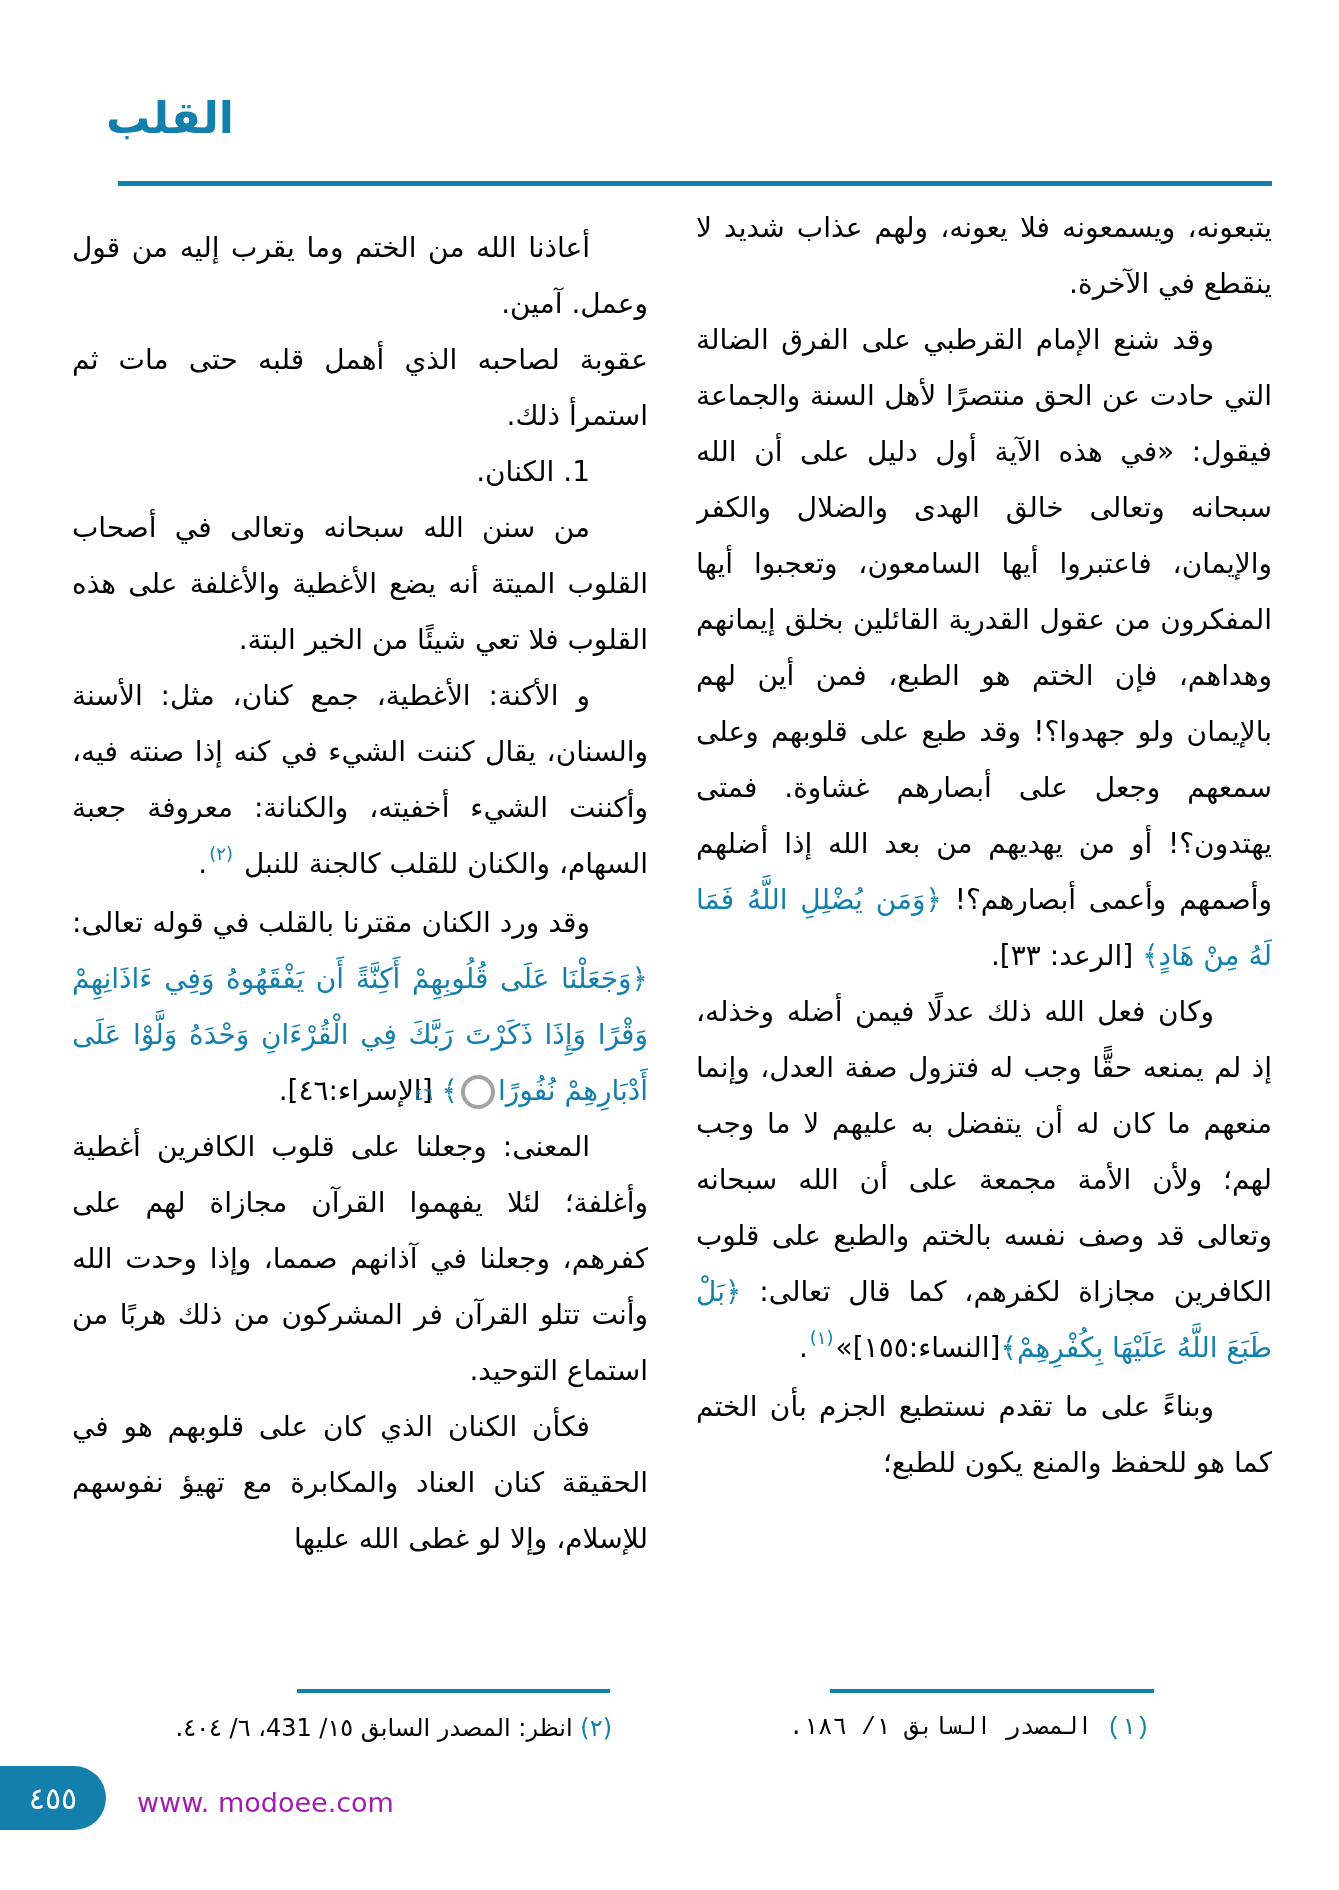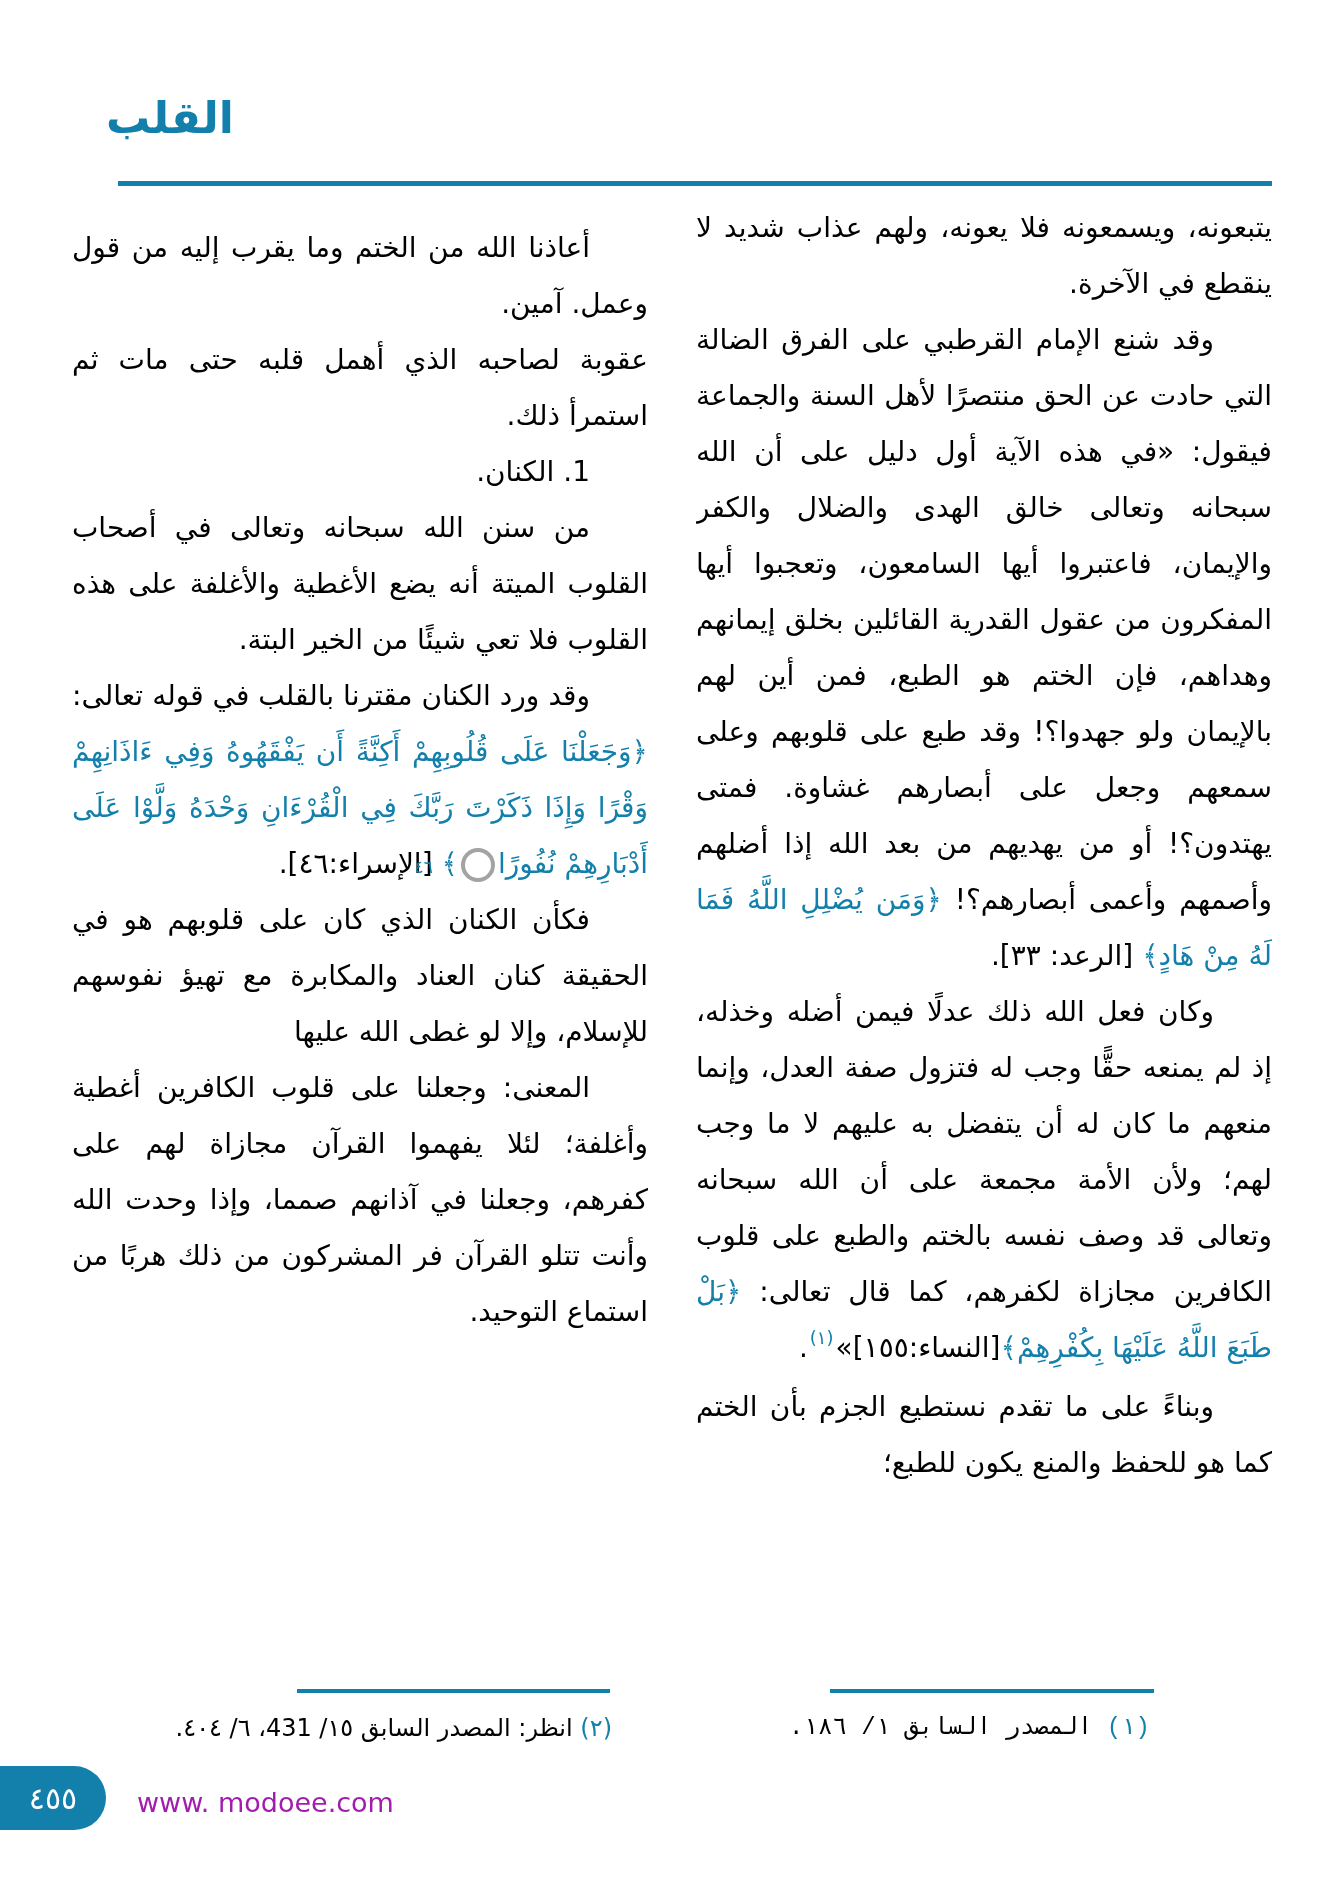--- a/index.html
+++ b/index.html
@@ -50,23 +50,24 @@
         <p class="para"><span class="t">يتبعونه، ويسمعونه فلا يعونه، ولهم عذاب شديد لا ينقطع في الآخرة.</span></p>
         <p class="para indent"><span class="t">وقد شنع الإمام القرطبي على الفرق الضالة التي حادت عن الحق منتصرًا لأهل السنة والجماعة فيقول: «في هذه الآية أول دليل على أن الله سبحانه وتعالى خالق الهدى والضلال والكفر والإيمان، فاعتبروا أيها السامعون، وتعجبوا أيها المفكرون من عقول القدرية القائلين بخلق إيمانهم وهداهم، فإن الختم هو الطبع، فمن أين لهم بالإيمان ولو جهدوا؟! وقد طبع على قلوبهم وعلى سمعهم وجعل على أبصارهم غشاوة. فمتى يهتدون؟! أو من يهديهم من بعد الله إذا أضلهم وأصمهم وأعمى أبصارهم؟! </span><span class="quran">﴿وَمَن يُضْلِلِ اللَّهُ فَمَا لَهُ مِنْ هَادٍ﴾</span><span class="ref"> [الرعد: ٣٣].</span></p>
         <p class="para indent"><span class="t">وكان فعل الله ذلك عدلًا فيمن أضله وخذله، إذ لم يمنعه حقًّا وجب له فتزول صفة العدل، وإنما منعهم ما كان له أن يتفضل به عليهم لا ما وجب لهم؛ ولأن الأمة مجمعة على أن الله سبحانه وتعالى قد وصف نفسه بالختم والطبع على قلوب الكافرين مجازاة لكفرهم، كما قال تعالى: </span><span class="quran">﴿بَلْ طَبَعَ اللَّهُ عَلَيْهَا بِكُفْرِهِمْ﴾</span><span class="ref">[النساء:١٥٥]»</span><span class="fnref">(١)</span><span class="t">.</span></p>
         <p class="para indent"><span class="t">وبناءً على ما تقدم نستطيع الجزم بأن الختم كما هو للحفظ والمنع يكون للطبع؛</span></p>
       </div>
     <div class="col left" id="col-left">
         <p class="para indent"><span class="t">أعاذنا الله من الختم وما يقرب إليه من قول وعمل. آمين.</span></p>
         <p class="para"><span class="t">عقوبة لصاحبه الذي أهمل قلبه حتى مات ثم استمرأ ذلك.</span></p>
         <p class="para indent"><span class="t">1. الكنان.</span></p>
         <p class="para indent"><span class="t">من سنن الله سبحانه وتعالى في أصحاب القلوب الميتة أنه يضع الأغطية والأغلفة على هذه القلوب فلا تعي شيئًا من الخير البتة.</span></p>
+        <p class="para indent"><span class="t">و الأكنة: الأغطية، جمع كنان، مثل: الأسنة والسنان، يقال كننت الشيء في كنه إذا صنته فيه، وأكننت الشيء أخفيته، والكنانة: معروفة جعبة السهام، والكنان للقلب كالجنة للنبل </span><span class="fnref">(٢)</span><span class="t">.</span></p>
         <p class="para indent"><span class="t">وقد ورد الكنان مقترنا بالقلب في قوله تعالى: </span><span class="quran">﴿وَجَعَلْنَا عَلَى قُلُوبِهِمْ أَكِنَّةً أَن يَفْقَهُوهُ وَفِي ءَاذَانِهِمْ وَقْرًا وَإِذَا ذَكَرْتَ رَبَّكَ فِي الْقُرْءَانِ وَحْدَهُ وَلَّوْا عَلَى أَدْبَارِهِمْ نُفُورًا</span><span class="ayah">٤٦</span><span class="quran">﴾</span><span class="ref"> [الإسراء:٤٦].</span></p>
+        <p class="para indent"><span class="t">المعنى: وجعلنا على قلوب الكافرين أغطية وأغلفة؛ لئلا يفهموا القرآن مجازاة لهم على كفرهم، وجعلنا في آذانهم صمما، وإذا وحدت الله وأنت تتلو القرآن فر المشركون من ذلك هربًا من استماع التوحيد.</span></p>
         <p class="para indent"><span class="t">فكأن الكنان الذي كان على قلوبهم هو في الحقيقة كنان العناد والمكابرة مع تهيؤ نفوسهم للإسلام، وإلا لو غطى الله عليها</span></p>
-        <p class="para indent"><span class="t">المعنى: وجعلنا على قلوب الكافرين أغطية وأغلفة؛ لئلا يفهموا القرآن مجازاة لهم على كفرهم، وجعلنا في آذانهم صمما، وإذا وحدت الله وأنت تتلو القرآن فر المشركون من ذلك هربًا من استماع التوحيد.</span></p>
       </div>
   </div>
 
   <div class="fnsep right"></div>
   <div class="fnsep left"></div>
 
   <div class="footnote right">
     <span class="num">(١)</span>
     <span>المصدر السابق ١/ ١٨٦.</span>
   </div>

